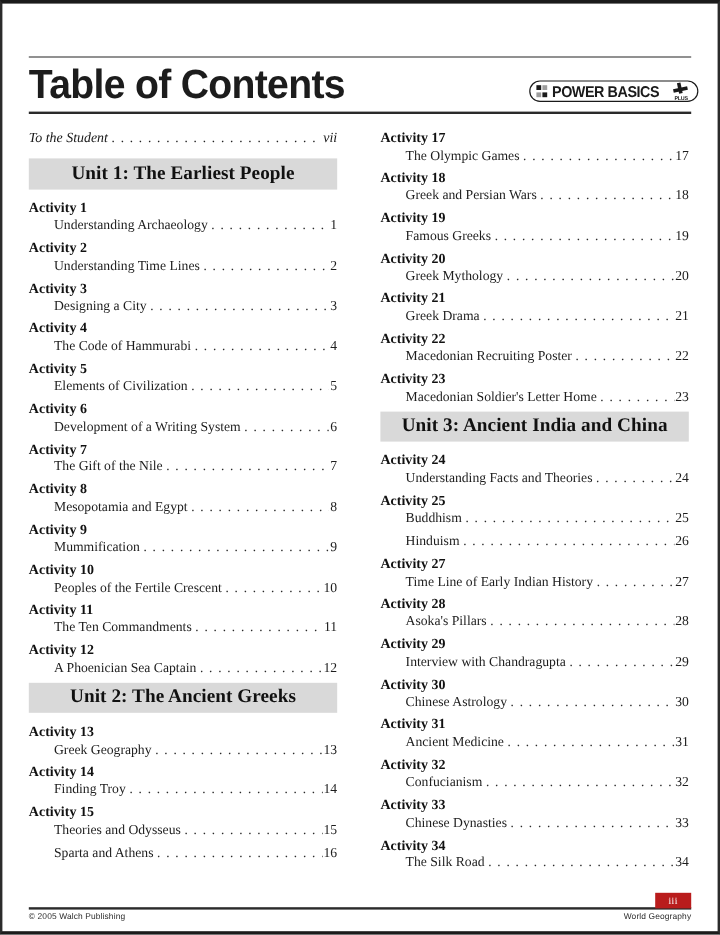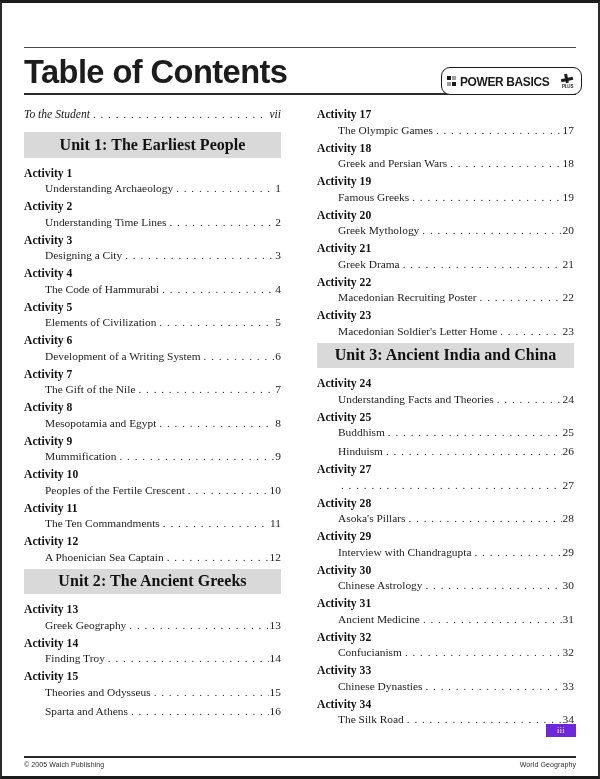--- a/index.html
+++ b/index.html
@@ -36,21 +36,21 @@
     position: absolute;
     top: 20px;
     right: 16px;
     display: flex;
     align-items: center;
     gap: 4px;
     background: #ffffff;
     border: 1.4px solid #1a1a1a;
     border-radius: 9px;
     padding: 2px 6px 2px 5px;
-    height: 28px;
+    height: 18px;
     box-sizing: border-box;
   }
   .logo-squares {
     display: grid;
     grid-template-columns: 4px 4px;
     grid-template-rows: 4px 4px;
     gap: 1.4px;
     flex: none;
   }
   .logo-squares i { display: block; background: #1a1a1a; }
@@ -210,24 +210,24 @@
     justify-content: space-between;
     align-items: center;
     font-family: "Liberation Sans", sans-serif;
     font-size: 7px;
     color: #2a2a2a;
     letter-spacing: 0.1px;
   }
   .page-badge {
     position: absolute;
     right: 22px;
-    bottom: 39px;
+    bottom: 19px;
     width: 30px;
     height: 13px;
-    background: #6d28d9;
+    background: #b91c1c;
     color: #ffffff;
     font-family: "Liberation Serif", serif;
     font-size: 8px;
     display: flex;
     align-items: center;
     justify-content: center;
     letter-spacing: 0.4px;
   }
 </style>
 </head>
@@ -471,20 +471,21 @@
         <div class="activity">
           <div class="activity-row">
             <span class="name">Hinduism</span>
             <span class="leader">. . . . . . . . . . . . . . . . . . . . . . . . . . . . . . . . . . . . . . . . . . . . . . . . . . .</span>
             <span class="pg">26</span>
           </div>
         </div>
         <div class="activity">
           <div class="activity-label">Activity 27</div>
           <div class="activity-row">
+            <span class="name">Time Line of Early Indian History</span>
             <span class="leader">. . . . . . . . . . . . . . . . . . . . . . . . . . . . . . . . . . . . . . . . . . . . . . . . . . .</span>
             <span class="pg">27</span>
           </div>
         </div>
         <div class="activity">
           <div class="activity-label">Activity 28</div>
           <div class="activity-row">
             <span class="name">Asoka's Pillars</span>
             <span class="leader">. . . . . . . . . . . . . . . . . . . . . . . . . . . . . . . . . . . . . . . . . . . . . . . . . . .</span>
             <span class="pg">28</span>

